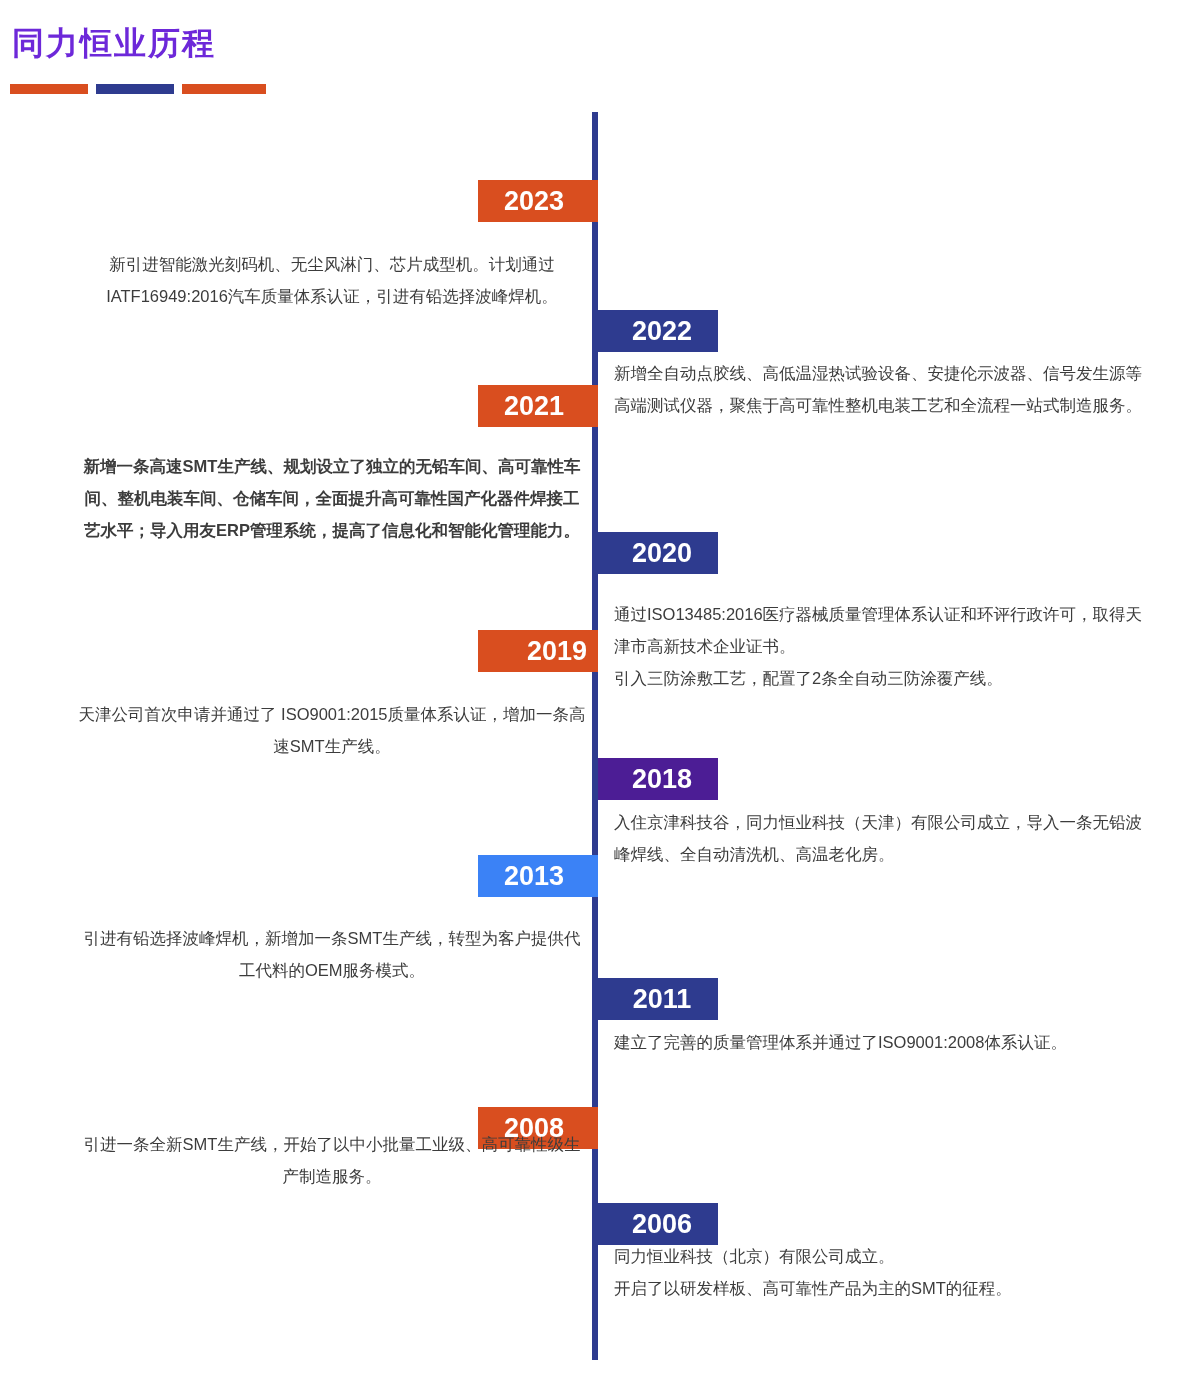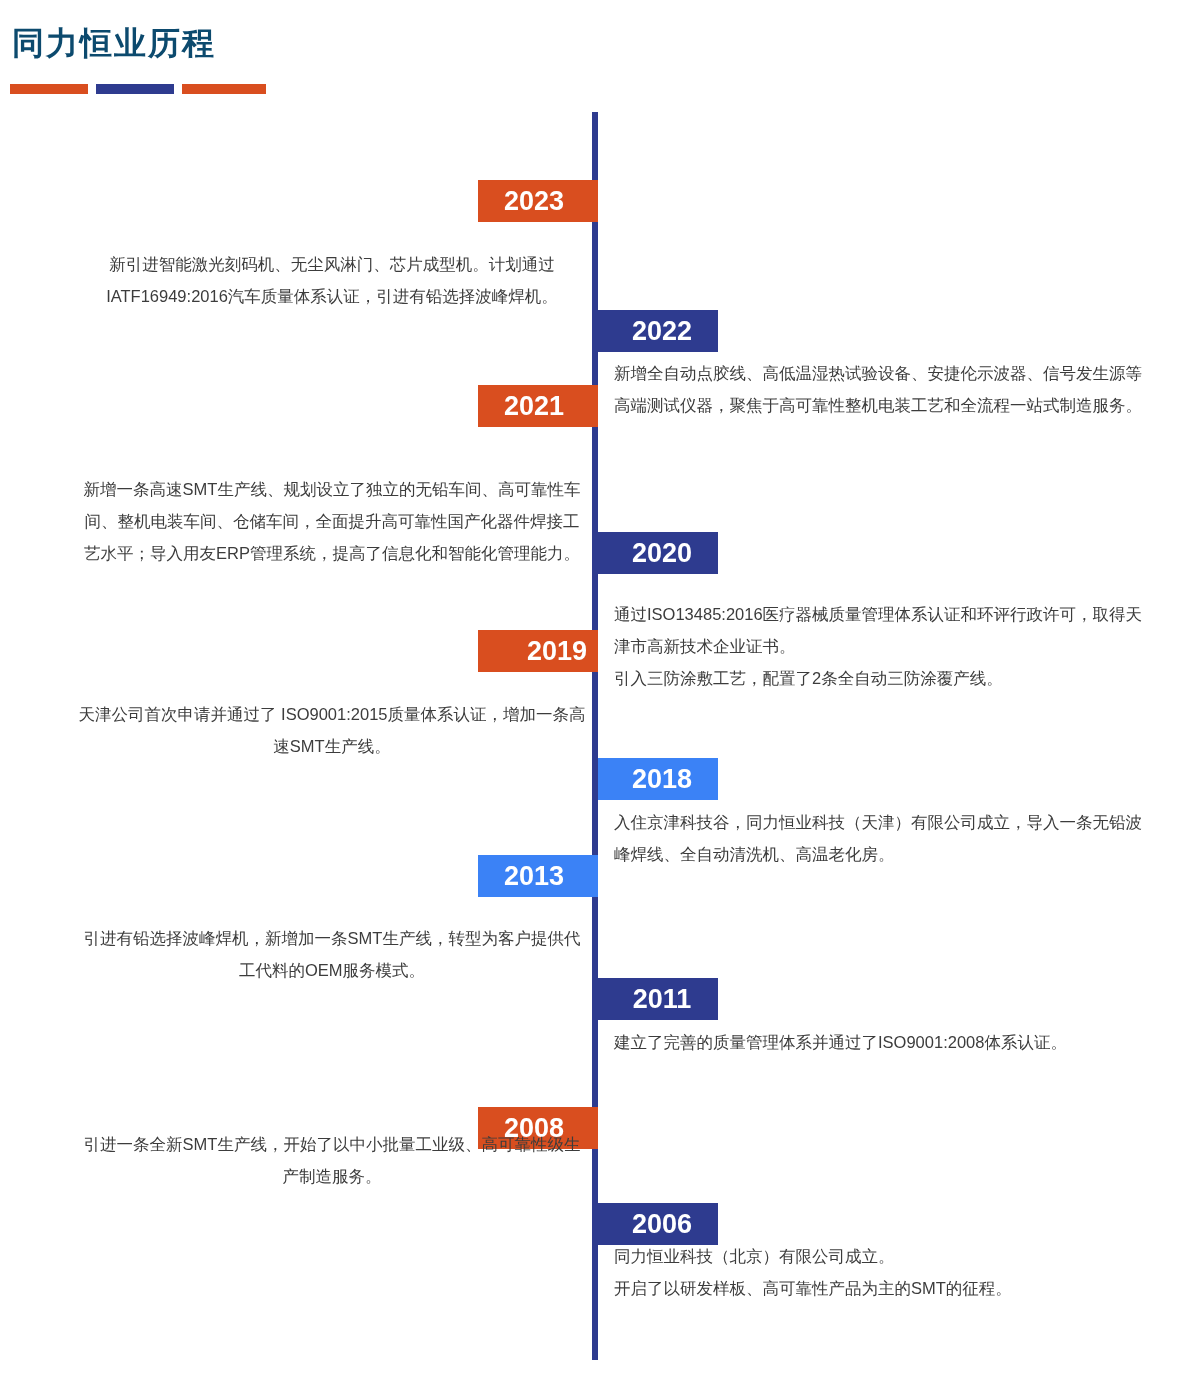--- a/index.html
+++ b/index.html
@@ -15,21 +15,21 @@
     overflow: hidden;
   }
 
   
   .page-title {
     position: absolute;
     left: 12px;
     top: 24px;
     font-size: 32px;
     font-weight: bold;
-    color: #0c4a6e;
+    color: #6d28d9;
     letter-spacing: 2px;
     line-height: 1.2;
   }
   .title-underline {
     position: absolute;
     left: 10px;
     top: 84px;
     width: 256px;
     height: 10px;
   }
@@ -127,33 +127,33 @@
     <div class="entry">
       <div class="year left" style="top: 180px; background: rgb(217, 78, 31);">2023</div>
       <div class="desc left" style="top: 248px;">新引进智能激光刻码机、无尘风淋门、芯片成型机。计划通过IATF16949:2016汽车质量体系认证，引进有铅选择波峰焊机。</div>
     </div>
     <div class="entry">
       <div class="year right" style="top: 290px; background: rgb(46, 59, 143);">2022</div>
       <div class="desc right" style="top: 357px;">新增全自动点胶线、高低温湿热试验设备、安捷伦示波器、信号发生源等高端测试仪器，聚焦于高可靠性整机电装工艺和全流程一站式制造服务。</div>
     </div>
     <div class="entry">
       <div class="year left" style="top: 385px; background: rgb(217, 78, 31);">2021</div>
-      <div class="desc left" style="top: 473px;">新增一条高速SMT生产线、规划设立了独立的无铅车间、高可靠性车间、整机电装车间、仓储车间，全面提升高可靠性国产化器件焊接工艺水平；导入用友ERP管理系统，提高了信息化和智能化管理能力。</div>
+      <div class="desc left" style="top: 450px; font-weight: bold;">新增一条高速SMT生产线、规划设立了独立的无铅车间、高可靠性车间、整机电装车间、仓储车间，全面提升高可靠性国产化器件焊接工艺水平；导入用友ERP管理系统，提高了信息化和智能化管理能力。</div>
     </div>
     <div class="entry">
       <div class="year right" style="top: 512px; background: rgb(46, 59, 143);">2020</div>
       <div class="desc right" style="top: 580px; margin-top: 18px;">通过ISO13485:2016医疗器械质量管理体系认证和环评行政许可，取得天津市高新技术企业证书。
 引入三防涂敷工艺，配置了2条全自动三防涂覆产线。</div>
     </div>
     <div class="entry">
       <div class="year left" style="top: 630px; background: rgb(217, 78, 31); padding-left: 46px;">2019</div>
       <div class="desc left" style="top: 698px;">天津公司首次申请并通过了 ISO9001:2015质量体系认证，增加一条高速SMT生产线。</div>
     </div>
     <div class="entry">
-      <div class="year right" style="top: 738px; background: #3b82f6;">2018</div>
+      <div class="year right" style="top: 738px; background: #4c1d95;">2018</div>
       <div class="desc right" style="top: 806px;">入住京津科技谷，同力恒业科技（天津）有限公司成立，导入一条无铅波峰焊线、全自动清洗机、高温老化房。</div>
     </div>
     <div class="entry">
       <div class="year left" style="top: 855px; background: #3b82f6;">2013</div>
       <div class="desc left" style="top: 922px;">引进有铅选择波峰焊机，新增加一条SMT生产线，转型为客户提供代工代料的OEM服务模式。</div>
     </div>
     <div class="entry">
       <div class="year right" style="top: 958px; background: rgb(46, 59, 143);">2011</div>
       <div class="desc right" style="top: 1026px;">建立了完善的质量管理体系并通过了ISO9001:2008体系认证。</div>
     </div>

